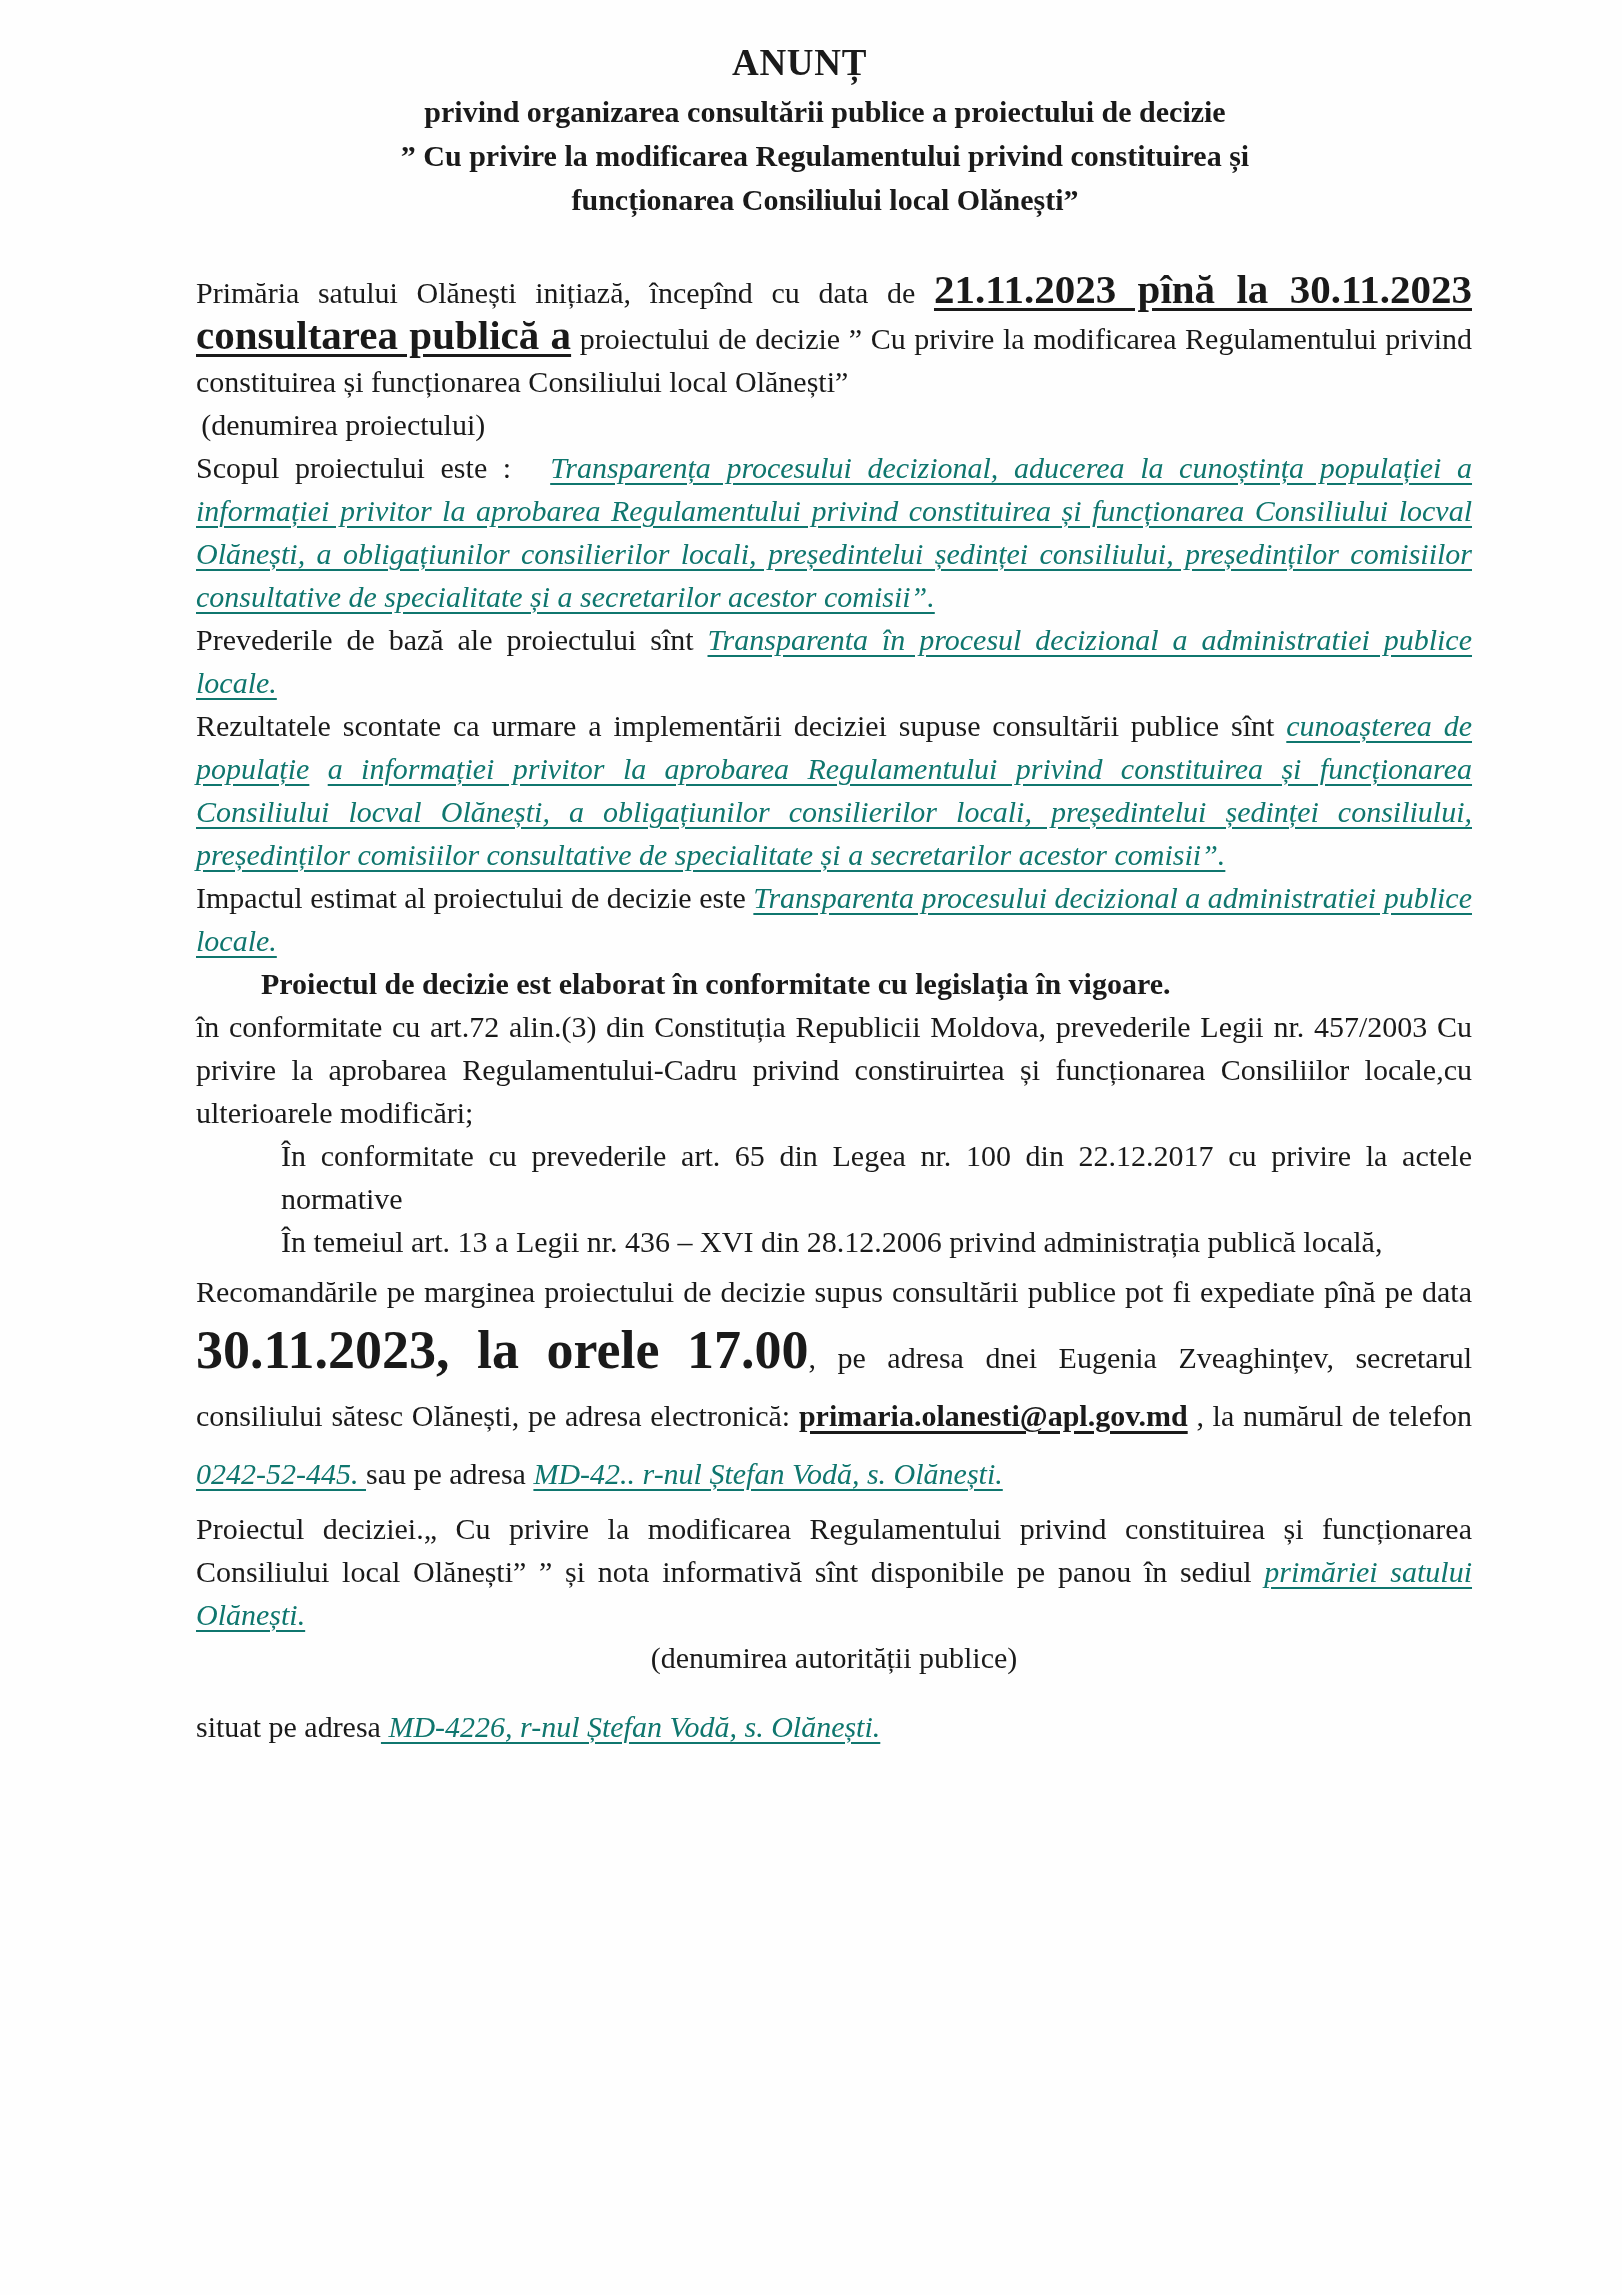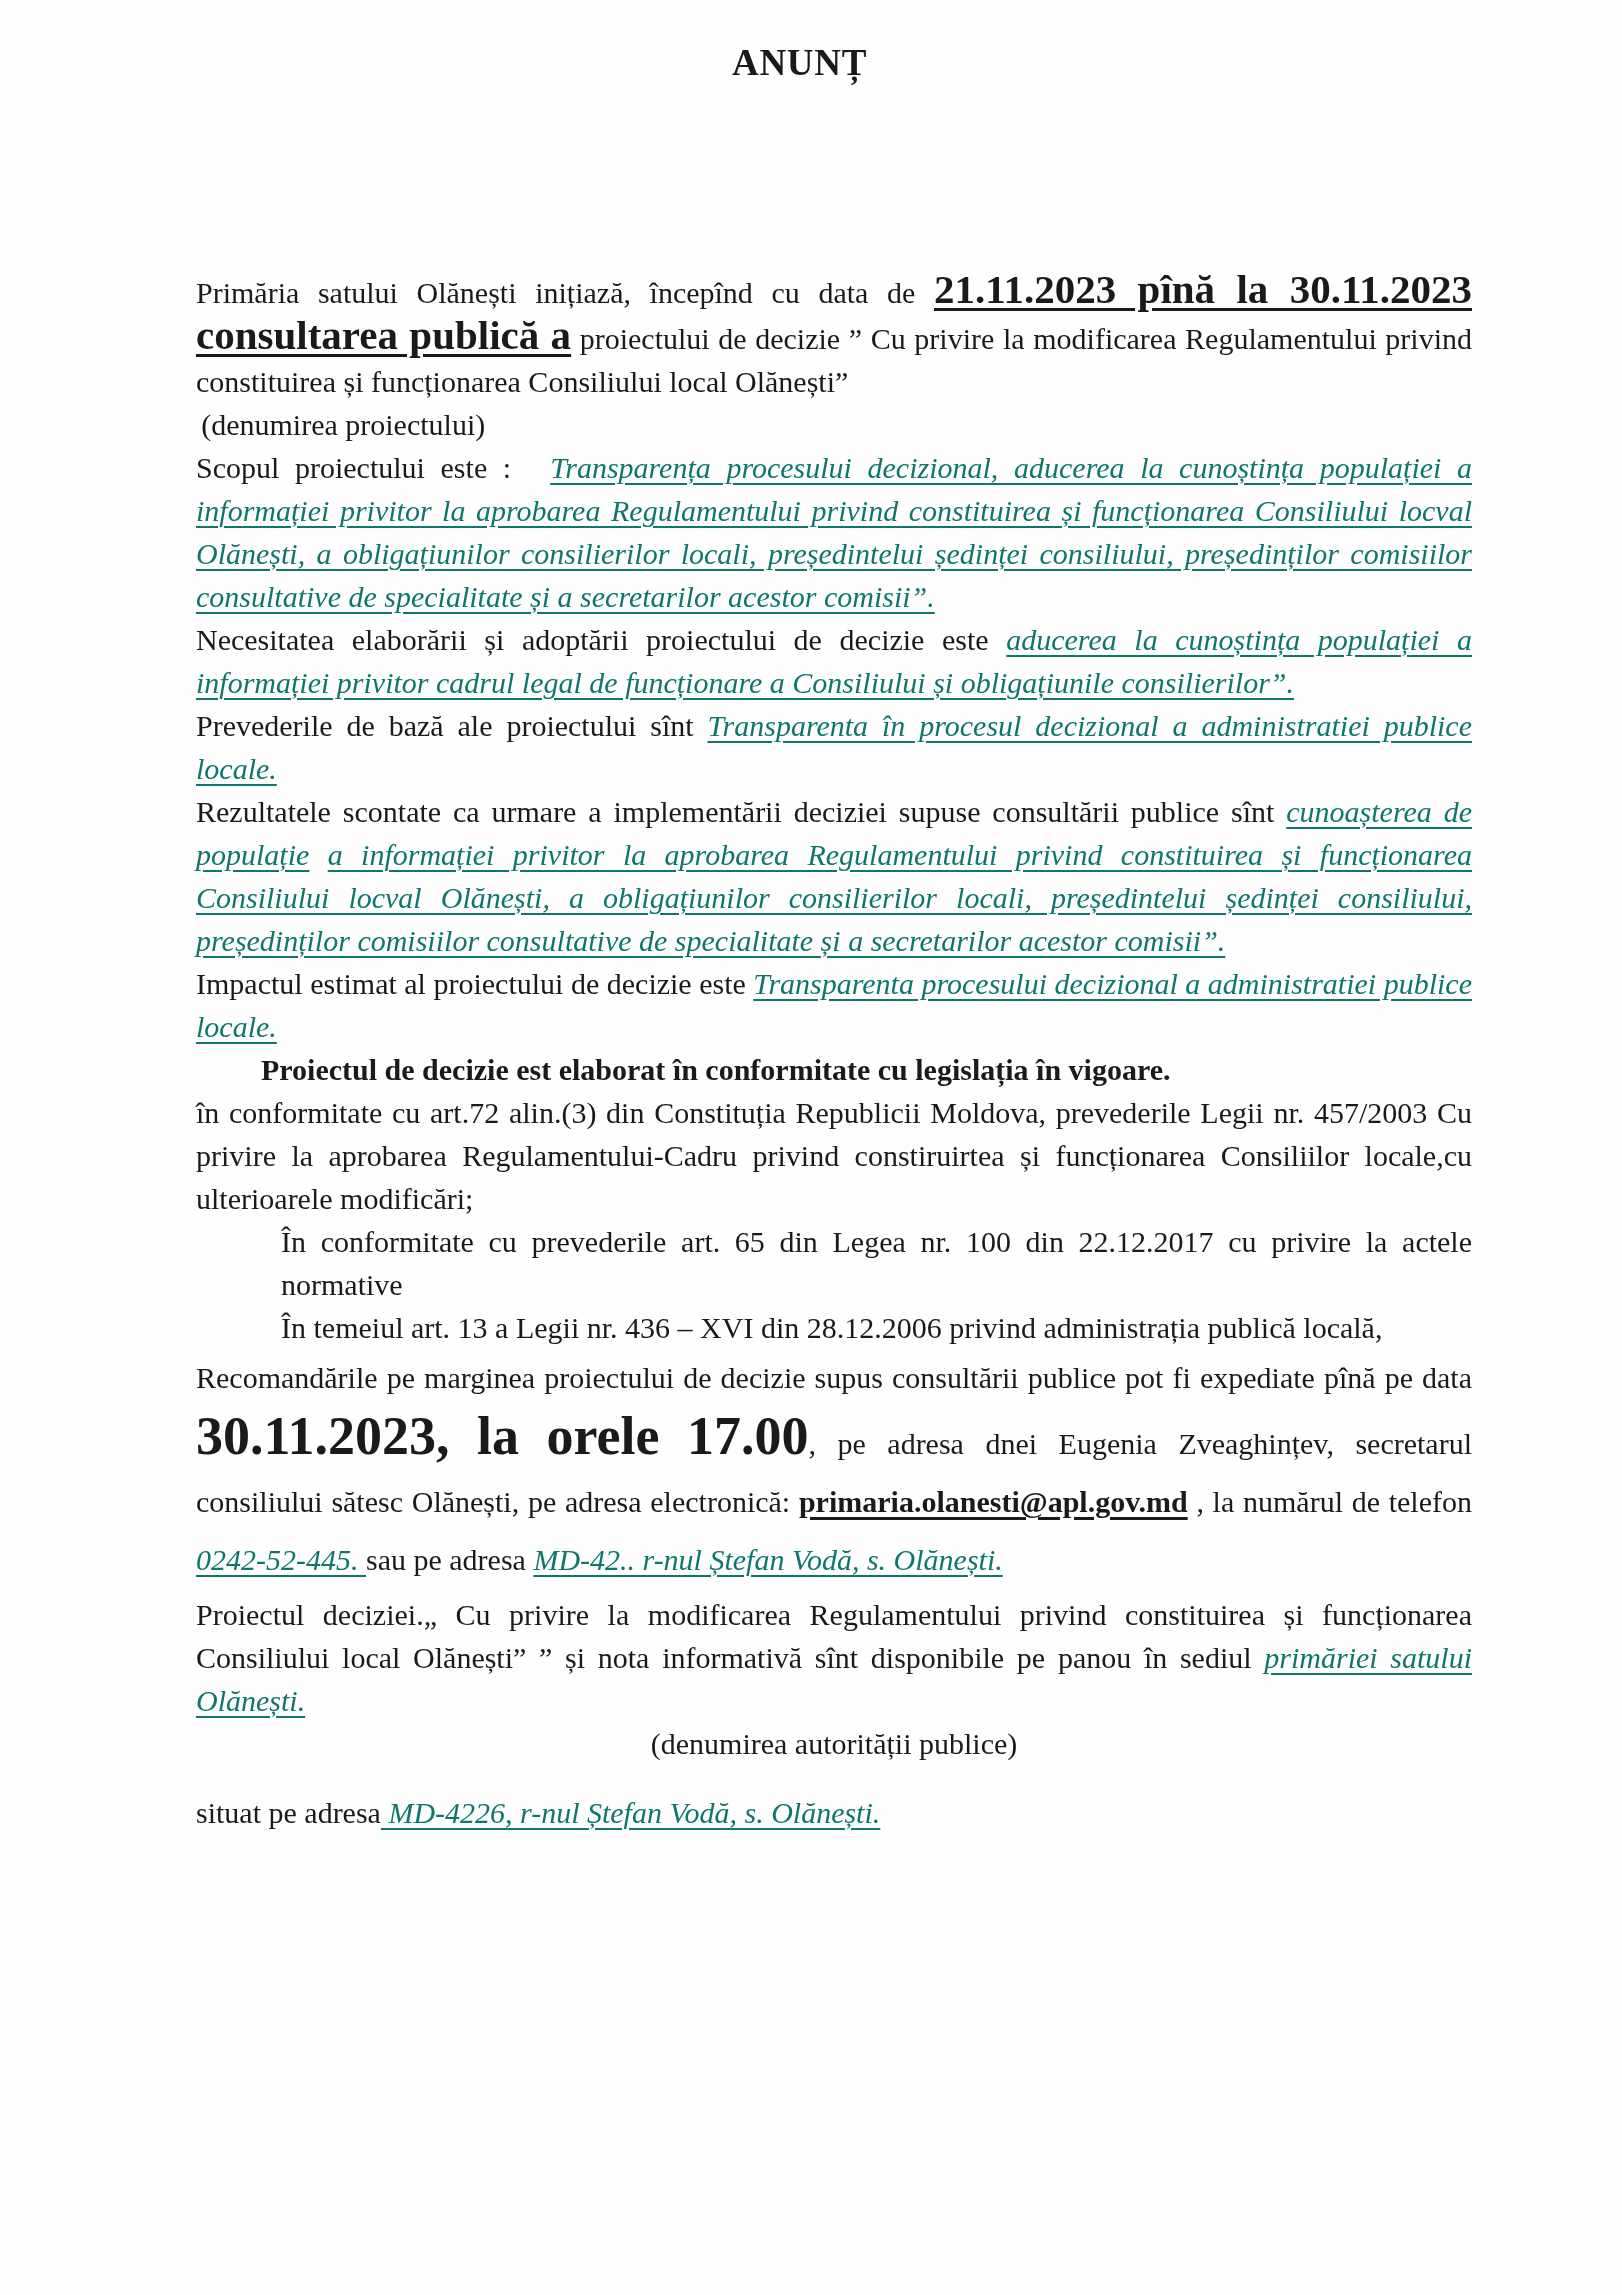--- a/index.html
+++ b/index.html
@@ -35,35 +35,37 @@
   .last-para { margin-top: 26px; }
   p { margin: 0; }
 </style>
 </head>
 <body>
 
 <div class="page">
 
   <div class="title">ANUNȚ</div>
 
+  <div class="subtitle">
+    <span class="line">privind organizarea consultării publice a proiectului de decizie</span>
+    <span class="line">” Cu privire la modificarea Regulamentului privind constituirea și</span>
+    <span class="line">funcționarea Consiliului local Olănești”</span>
+  </div>
 
   <div class="body">
 
     <p>
       <span class="b">Primăria satului Olănești </span><span>inițiază, începînd cu data de </span><span class="big">21.11.2023 pînă la 30.11.2023 consultarea publică a</span><span class="b"> proiectului de decizie </span><span class="b">” Cu privire la modificarea Regulamentului privind constituirea și funcționarea Consiliului local Olănești”</span>
     </p>
     <p style="padding-left:5.2px;">(denumirea proiectului)</p>
 
     <p>
       <span class="u">Scopul proiectului este</span><span style="margin-right:39px;"> :</span><span class="ui">Transparența procesului decizional, aducerea la cunoștința populației a informației privitor la aprobarea Regulamentului privind constituirea și funcționarea Consiliului locval Olănești, a obligațiunilor consilierilor locali, președintelui ședinței consiliului, președinților comisiilor consultative de specialitate și a secretarilor acestor comisii”.</span>
     </p>
 
-    <p>
-      <span class="b">Necesitatea elaborării și adoptării proiectului de decizie este</span> <span class="ui">aducerea la cunoștința populației a informației privitor cadrul legal de funcționare a Consiliului și obligațiunile consilierilor”.</span>
-    </p>
 
     <p>
       <span class="b">Prevederile de bază ale proiectului sînt </span><span class="ui">Transparenta  în procesul decizional a administratiei publice locale.</span>
     </p>
 
 
     <p>
       <span>Rezultatele scontate ca urmare a implementării deciziei supuse consultării publice sînt</span> <span class="ui">cunoașterea de  populație</span> <span class="ui">a informației privitor la aprobarea Regulamentului privind constituirea și funcționarea Consiliului locval Olănești, a obligațiunilor consilierilor locali, președintelui ședinței consiliului, președinților comisiilor consultative de specialitate și a secretarilor acestor comisii”.</span>
     </p>
 

